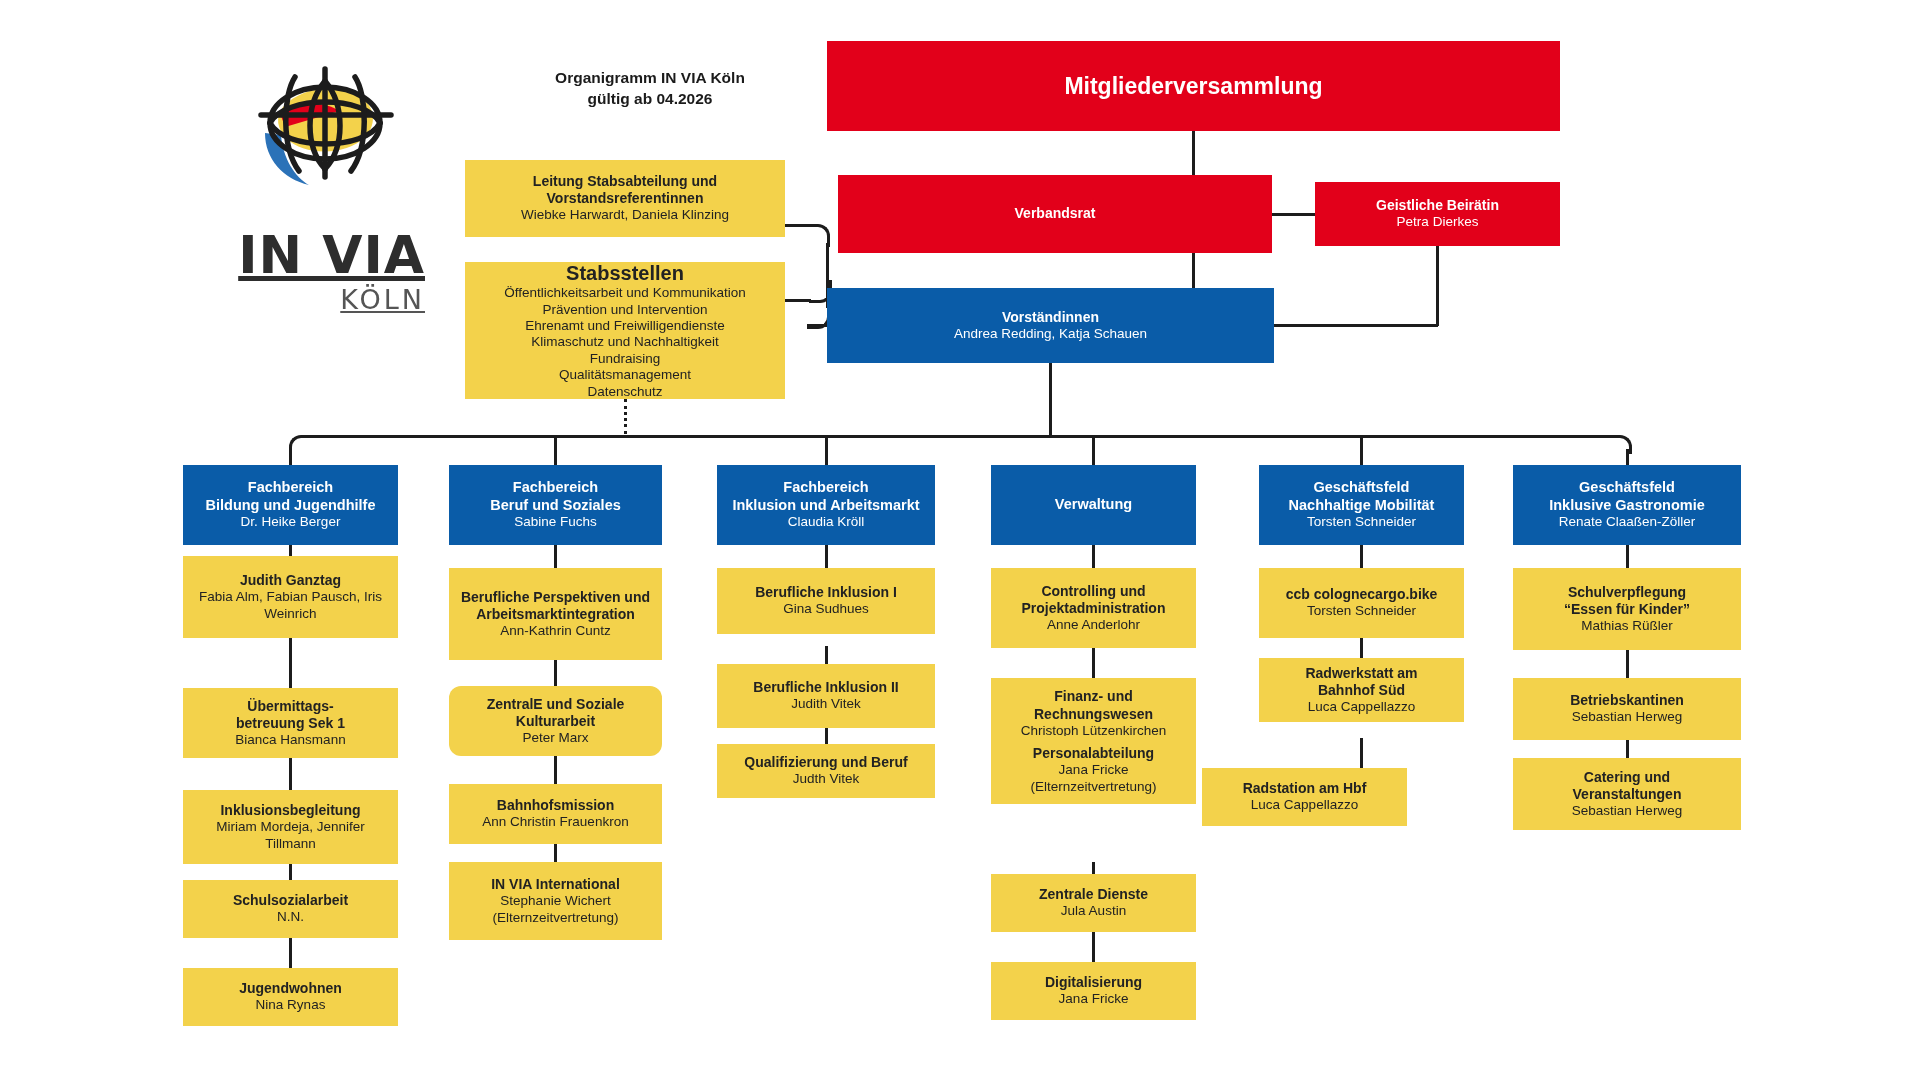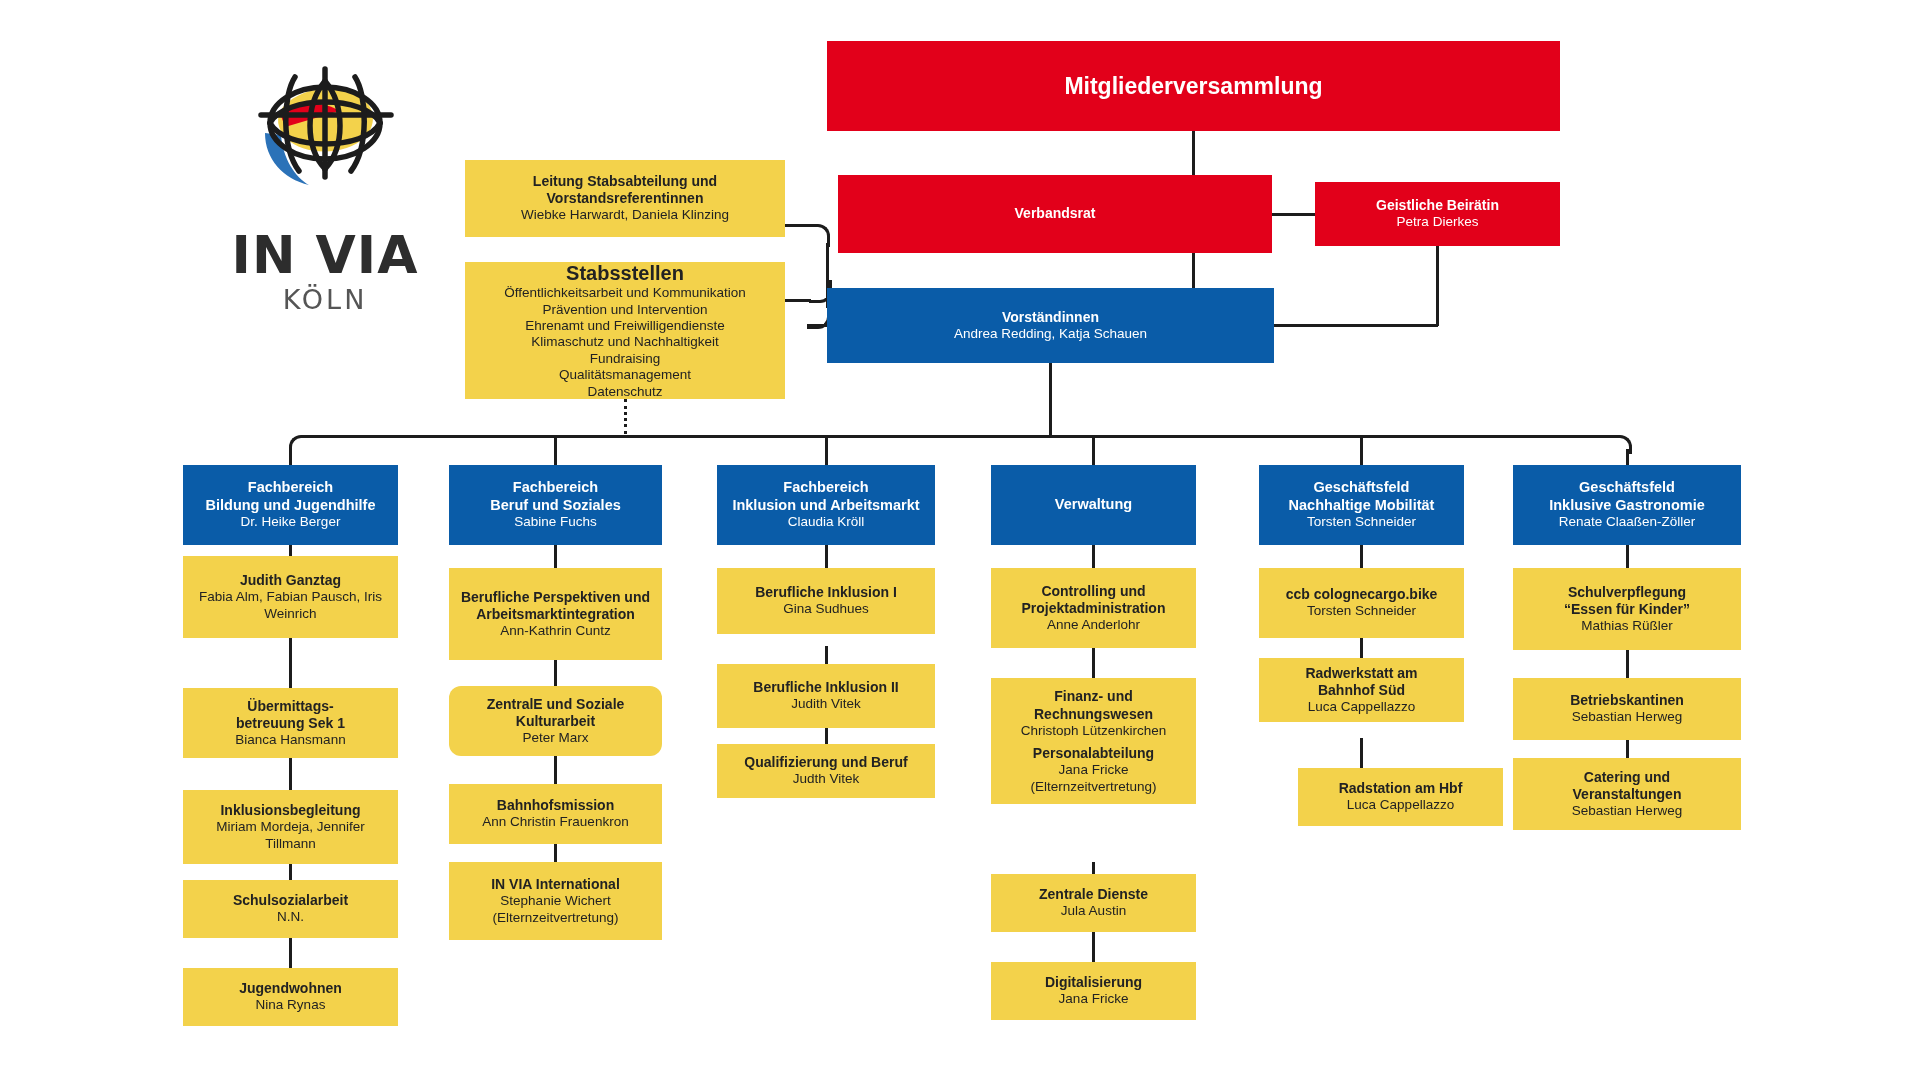--- a/index.html
+++ b/index.html
@@ -33,22 +33,23 @@
   .yellow{ background:#f5d košt; }
   .yellow{ background:#f3d24b; color:#222222; }
 
   
   #logo{position:absolute;left:225px;top:55px;width:200px;height:290px;z-index:6;}
   #logo svg{display:block;}
   .logo-word{
     font-family:"DejaVu Sans", sans-serif;
     font-weight:bold;
     color:#2d2d2d;
-    text-align:center;
+    text-align:right;
     letter-spacing:1px;
+    text-decoration:underline;
   }
   #logo-invia{font-size:52px;line-height:58px;margin-top:6px;}
   #logo-koeln{font-size:27px;line-height:32px;font-weight:normal;letter-spacing:3px;color:#555;}
 
   
   #title{
     position:absolute;left:510px;top:68px;width:280px;
     text-align:center;font-size:15.5px;font-weight:bold;color:#1b1b1b;
     line-height:1.35;z-index:6;
   }
@@ -84,20 +85,24 @@
         <path d="M70 22 C58 40 56 92 74 116"></path>
         <path d="M130 22 C142 40 144 92 126 116"></path>
         <path d="M100 14 L100 122"></path>
         <path d="M36 60 L166 60"></path>
       </g>
     </svg>
     <div class="logo-word" id="logo-invia">IN VIA</div>
     <div class="logo-word" id="logo-koeln">KÖLN</div>
   </div>
 
+  <div id="title">
+    <div>Organigramm IN VIA Köln</div>
+    <div>gültig ab 04.2026</div>
+  </div>
 
   <div id="connectors">
       <div class="ln lnv" style="left: 1192px; top: 131px; height: 44px;"></div>
       <div class="ln lnv" style="left: 1192px; top: 253px; height: 35px;"></div>
       <div class="ln lnh" style="left: 1272px; top: 212.5px; width: 43px;"></div>
       <div class="ln lnv" style="left: 1436px; top: 246px; height: 79.5px;"></div>
       <div class="ln lnh" style="left: 1274px; top: 324px; width: 163.5px;"></div>
       <div class="ln lnh" style="left: 785px; top: 223.5px; width: 24px;"></div>
       <div class="corner" style="left: 807px; top: 223.5px; width: 20px; height: 20px; border-bottom: none; border-left: none; border-radius: 0px 12px 0px 0px;"></div>
       <div class="ln lnv" style="left: 825.5px; top: 243px; height: 64.5px;"></div>
@@ -384,21 +389,21 @@
       </div>
       <div class="box yellow" style="left: 1259px; top: 658px; width: 205px; height: 64px;">
         <div class="t" style="font-size: 14px;">
           <div>Radwerkstatt am</div>
           <div>Bahnhof Süd</div>
         </div>
         <div class="s" style="font-size: 13.5px;">
           <div>Luca Cappellazzo</div>
         </div>
       </div>
-      <div class="box yellow" style="left: 1298px; top: 768px; width: 205px; height: 58px;">
+      <div class="box yellow" style="left: 1202px; top: 768px; width: 205px; height: 58px;">
         <div class="t" style="font-size: 14px;">
           <div>Radstation am Hbf</div>
         </div>
         <div class="s" style="font-size: 13.5px;">
           <div>Luca Cappellazzo</div>
         </div>
       </div>
       <div class="box blue" style="left: 1513px; top: 465px; width: 228px; height: 80px;">
         <div class="t" style="font-size: 14.5px;">
           <div>Geschäftsfeld</div>

